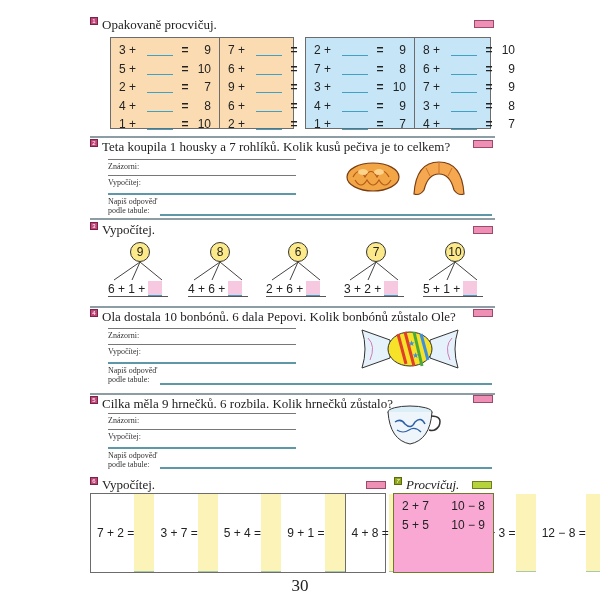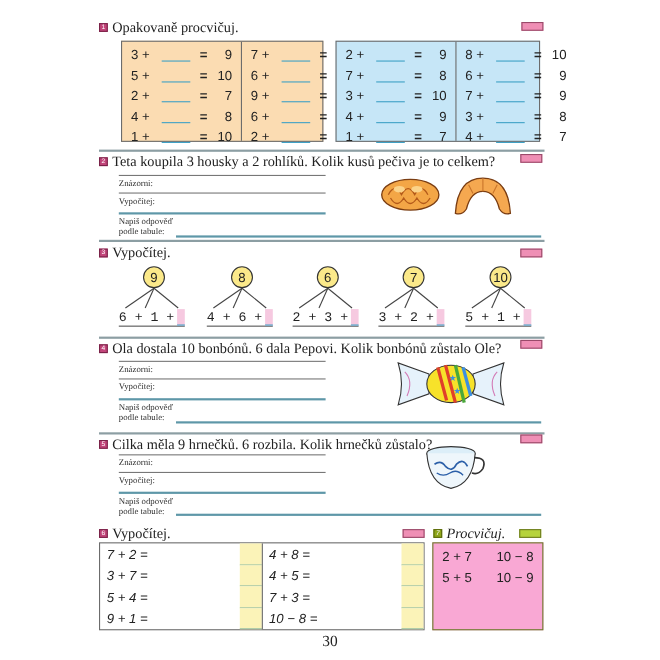--- a/index.html
+++ b/index.html
@@ -1,48 +1,48 @@
 <!DOCTYPE html>
 <html><head>
 <meta charset="utf-8">
 <style>
   * { box-sizing: border-box; margin: 0; padding: 0; }
   body { width: 600px; height: 600px; background: #fff; position: relative; overflow: hidden; font-family: "Liberation Serif", serif; color: #222; }
   .abs { position: absolute; }
-  .task-head { position: absolute; left: 90px; display: flex; align-items: center; font-size: 13px; }
+  .task-head { position: absolute; left: 90px; display: flex; font-size: 13px; }
   .num-badge { display: inline-block; width: 8px; height: 8px; background: #c2457a; border: 1px solid #7a2248; color: #fff; font-size: 6px; line-height: 7px; text-align: center; margin-right: 4px; font-family: "Liberation Sans", sans-serif; }
   .num-badge.green { background: #8fa619; border-color: #5a6a0c; }
   .score-box { position: absolute; width: 20px; height: 8px; background: #ef8fb5; border: 1px solid #9a4a6a; }
   .score-box.green { background: #b6d33c; border-color: #6e7e20; }
   .rule { position: absolute; height: 2px; background: #8c9ea3; }
   .grid-box { position: absolute; border: 1px solid #6c6c6c; display: flex; font-family: "Liberation Sans", sans-serif; font-size: 12px; }
   .grid-col { flex: 1; padding: 3px 8px 0 8px; }
   .grid-col + .grid-col { border-left: 1px solid #6c6c6c; }
   .eq-row { display: flex; align-items: center; height: 18.5px; }
   .eq-a { width: 24px; }
   .eq-blank { width: 26px; height: 12px; border-bottom: 1px solid #3fa1c6; margin: 0 6px 0 4px; }
   .eq-eq { width: 12px; text-align: center; font-weight: bold; }
   .eq-r { width: 20px; text-align: right; }
   .wlabel { position: absolute; font-size: 8px; color: #333; line-height: 9px; }
   .wline { position: absolute; height: 1px; background: #777; }
   .wline.blue { background: #5e97a8; height: 2px; }
   .tree { position: absolute; width: 64px; height: 60px; font-family: "Liberation Sans", sans-serif; }
   .tree-circle { position: absolute; left: 22px; top: 0; width: 20px; height: 20px; border-radius: 50%; background: #fbe98a; border: 1px solid #333; text-align: center; line-height: 18px; font-size: 12px; }
-  .tree-eq { position: absolute; left: 0; top: 38px; font-size: 12px; border-bottom: 1px solid #555; width: 60px; height: 17px; display: flex; align-items: flex-end; font-family: Liberation Mono, monospace; }
+  .tree-eq { position: absolute; left: 0; top: 38px; font-size: 12px; border-bottom: 1px solid #555; width: 60px; height: 17px; display: flex; align-items: flex-end; }
   .tree-eq span.t { white-space: nowrap; }
   .tree-box { display: inline-block; width: 14px; height: 15px; background: #f6c9e0; margin-left: 3px; border-bottom: 1px solid #3fa1c6; }
   .t6-box { position: absolute; left: 90px; top: 493px; width: 296px; height: 80px; border: 1px solid #6c6c6c; display: flex; font-family: "Liberation Sans", sans-serif; font-size: 12px; }
-  .t6-col { flex: 1; display: flex; flex-direction: column; font-style: italic; }
+  .t6-col { flex: 1; display: flex; flex-direction: row; }
   .t6-col + .t6-col { border-left: 1px solid #6c6c6c; }
   .t6-row { flex: 1; display: flex; align-items: center; justify-content: flex-end; }
   .t6-row .expr { flex: 1; padding-left: 6px; white-space: nowrap; }
   .t6-row .ans { width: 20px; height: 100%; background: #fbf3b8; border-bottom: 1px solid #a8c9a8; }
   .t7-box { position: absolute; left: 393px; top: 493px; width: 101px; height: 80px; background: #f9a8d4; border: 1px solid #6c7a2a; font-family: "Liberation Sans", sans-serif; font-size: 12px; padding: 3px 8px; }
   .t7-row { display: flex; justify-content: space-between; height: 18.5px; align-items: center; }
-  .page-num { position: absolute; left: 0; width: 600px; text-align: center; top: 576px; font-size: 14px; }
+  .page-num { position: absolute; left: 0; width: 600px; text-align: center; top: 576px; font-size: 17px; }
 </style>
 </head>
 <body>
 
 <div class="task-head" style="top:17px;">
   <span class="num-badge">1</span>
   <span>Opakovaně procvičuj.</span>
 </div>
 <div class="score-box" style="left:474px; top:20px;"></div>
 
@@ -175,21 +175,21 @@
         <span class="eq-blank"></span>
         <span class="eq-eq">=</span>
         <span class="eq-r">7</span>
       </div>
     </div>
   </div>
 
 <div class="rule" style="left:90px; top:136px; width:405px;"></div>
 <div class="task-head" style="top:139px;">
   <span class="num-badge">2</span>
-  <span>Teta koupila 3 housky a 2 rohlíků. Kolik kusů pečiva je to celkem?</span>
+  <span>Teta koupila 1 housky a 7 rohlíků. Kolik kusů pečiva je to celkem?</span>
 </div>
 <div class="score-box" style="left:473px; top:140px;"></div>
 
 <div class="wline" style="left:108px; top:159px; width:188px;"></div>
 <div class="wlabel" style="left:108px; top:162px;">Znázorni:</div>
 <div class="wline" style="left:108px; top:175px; width:188px;"></div>
 <div class="wlabel" style="left:108px; top:178px;">Vypočítej:</div>
 <div class="wline blue" style="left:108px; top:193px; width:188px;"></div>
 <div class="wlabel" style="left:108px; top:197px;">Napiš odpověď</div>
 <div class="wlabel" style="left:108px; top:206px;">podle tabule:</div>
@@ -239,21 +239,21 @@
      </div>
     </div>
     <div class="tree" style="left: 266px; top: 242px;">
       <svg style="position:absolute;left:0;top:0" width="64" height="42">
        <line x1="32" y1="20" x2="6" y2="38" stroke="#444"></line>
        <line x1="32" y1="20" x2="24" y2="38" stroke="#444"></line>
        <line x1="32" y1="20" x2="54" y2="38" stroke="#444"></line>
      </svg>
      <div class="tree-circle">6</div>
      <div class="tree-eq">
-       <span class="t">2 + 3 +</span>
+       <span class="t">2 + 6 +</span>
        <span class="tree-box"></span>
      </div>
     </div>
     <div class="tree" style="left: 344px; top: 242px;">
       <svg style="position:absolute;left:0;top:0" width="64" height="42">
        <line x1="32" y1="20" x2="6" y2="38" stroke="#444"></line>
        <line x1="32" y1="20" x2="24" y2="38" stroke="#444"></line>
        <line x1="32" y1="20" x2="54" y2="38" stroke="#444"></line>
      </svg>
      <div class="tree-circle">7</div>
@@ -360,21 +360,21 @@
       </div>
       <div class="t6-row">
         <span class="expr">4 + 5 =</span>
         <span class="ans"></span>
       </div>
       <div class="t6-row">
         <span class="expr">7 + 3 =</span>
         <span class="ans"></span>
       </div>
       <div class="t6-row">
-        <span class="expr">10 − 8 =</span>
+        <span class="expr">12 − 8 =</span>
         <span class="ans"></span>
       </div>
     </div>
   </div>
 
 <div class="task-head" style="top:477px; left:394px;font-style:italic;">
   <span class="num-badge green">7</span>
   <span>Procvičuj.</span>
 </div>
 <div class="score-box green" style="left:472px; top:481px;"></div>

